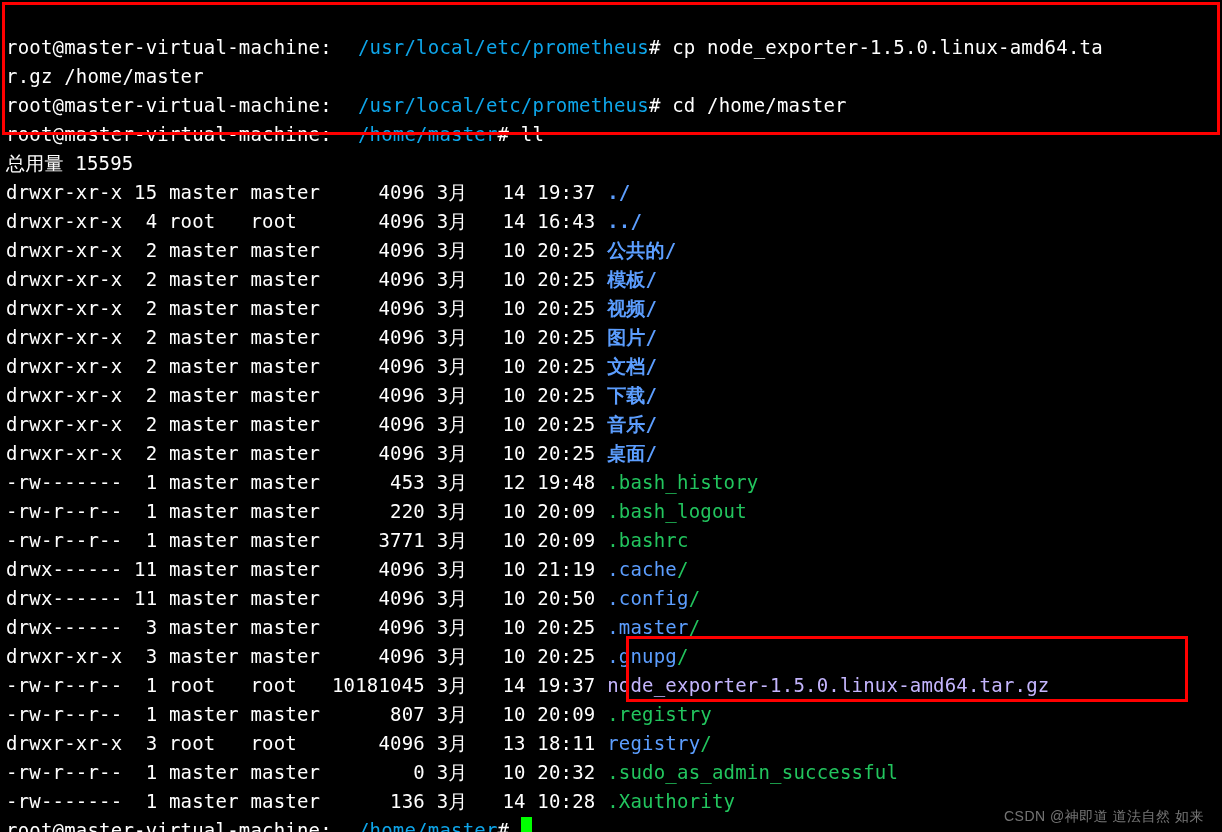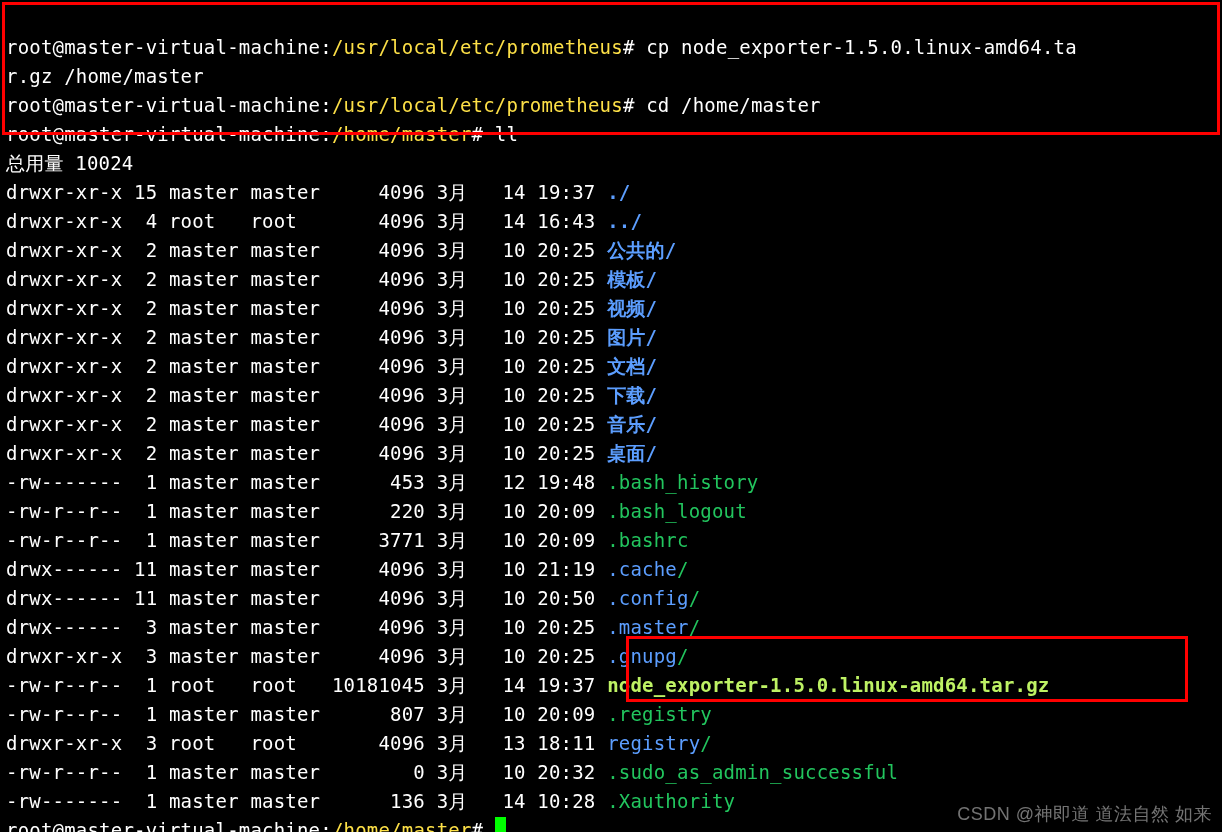--- a/index.html
+++ b/index.html
@@ -14,57 +14,57 @@
     position: relative;
     font-family: "DejaVu Sans Mono", "Liberation Mono", Consolas, monospace;
     font-size: 19px;
     line-height: 29px;
     color: #ffffff;
     padding: 4px 6px;
     white-space: pre;
     letter-spacing: 0.2px;
   }
   .prompt-user { color: #ffffff; }
-  .prompt-path { color: #fde047; }
+  .prompt-path { color: #0ea5e9; margin-left: 26px; }
   .dir   { color: #5c9eff; font-weight: bold; }
   .bolddir { color: #5c9eff; font-weight: normal; }
-  .archive { color: #bef264; font-weight: bold; }
+  .archive { color: #c4b5fd; font-weight: normal; }
   .plain { color: #22c55e; }
   .cursor {
     display: inline-block;
     width: 11px;
     height: 22px;
     background: #00ff00;
     vertical-align: text-bottom;
     margin-bottom: 2px;
   }
   .hlbox1 {
     position: absolute;
     border: 3px solid #ff0000;
     pointer-events: none;
   }
   .watermark {
     position: absolute;
-    right: 10px;
+    right: 18px;
     bottom: 6px;
     font-family: sans-serif;
-    font-size: 18px;
+    font-size: 14px;
     color: rgba(210,210,210,0.55);
     letter-spacing: 0.5px;
   }
 </style>
 </head>
 <body>
 
 <div class="terminal">
 <span><span class="prompt-user">root@master-virtual-machine</span>:<span class="prompt-path">/usr/local/etc/prometheus</span><span>#</span> <span>cp node_exporter-1.5.0.linux-amd64.ta</span></span>
 <span>r.gz /home/master</span>
 <span><span class="prompt-user">root@master-virtual-machine</span>:<span class="prompt-path">/usr/local/etc/prometheus</span><span>#</span> <span>cd /home/master</span></span>
 <span><span class="prompt-user">root@master-virtual-machine</span>:<span class="prompt-path">/home/master</span><span>#</span> <span>ll</span></span>
-<span>总用量 10024</span>
+<span>总用量 15595</span>
 <div id="listing"><span>drwxr-xr-x 15 master master     4096 3月   14 19:37 <span class="dir">./</span></span>
 <span>drwxr-xr-x  4 root   root       4096 3月   14 16:43 <span class="dir">../</span></span>
 <span>drwxr-xr-x  2 master master     4096 3月   10 20:25 <span class="dir">公共的/</span></span>
 <span>drwxr-xr-x  2 master master     4096 3月   10 20:25 <span class="dir">模板/</span></span>
 <span>drwxr-xr-x  2 master master     4096 3月   10 20:25 <span class="dir">视频/</span></span>
 <span>drwxr-xr-x  2 master master     4096 3月   10 20:25 <span class="dir">图片/</span></span>
 <span>drwxr-xr-x  2 master master     4096 3月   10 20:25 <span class="dir">文档/</span></span>
 <span>drwxr-xr-x  2 master master     4096 3月   10 20:25 <span class="dir">下载/</span></span>
 <span>drwxr-xr-x  2 master master     4096 3月   10 20:25 <span class="dir">音乐/</span></span>
 <span>drwxr-xr-x  2 master master     4096 3月   10 20:25 <span class="dir">桌面/</span></span>

